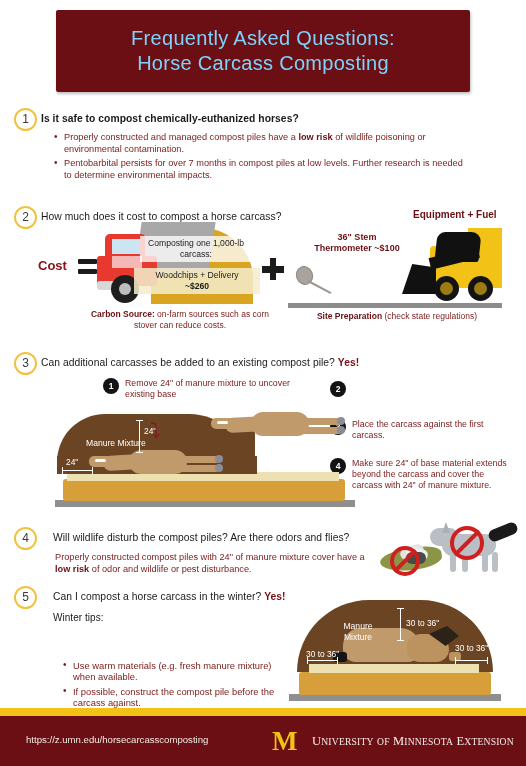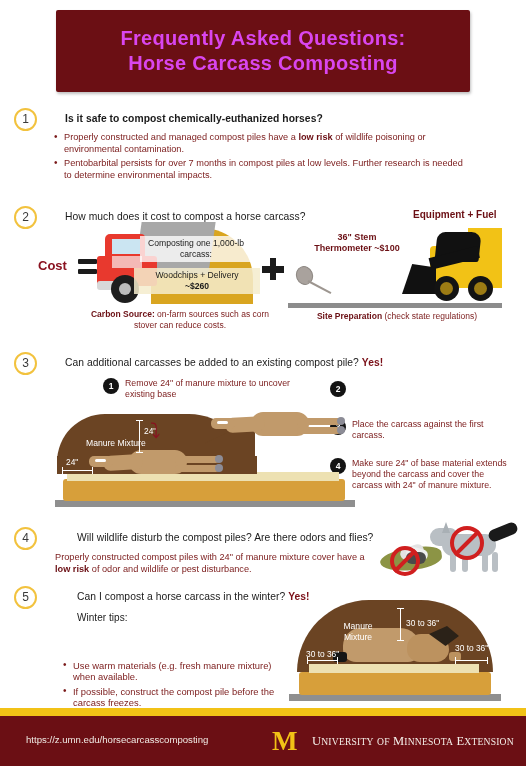--- a/index.html
+++ b/index.html
@@ -12,34 +12,34 @@
   #page { position: relative; width: 526px; height: 766px; background:#fff; }
 
   
   .title-bar{
     position:absolute; left:56px; top:10px; width:414px; height:82px;
     background:#6B0F14; border-radius:2px;
     display:flex; flex-direction:column; align-items:center; justify-content:center;
     box-shadow:1px 2px 3px rgba(0,0,0,.25);
   }
   .title-line{
-    color:#d946ef; font-size:20px; line-height:25px; letter-spacing:.3px;
-    font-weight:700; text-align:center; white-space:nowrap;
+    color:#7dd3fc; font-size:20px; line-height:25px; letter-spacing:.3px;
+    font-weight:400; text-align:center; white-space:nowrap;
   }
 
   
   .qnum{
     position:absolute; width:23px; height:23px; border-radius:50%;
     border:2.4px solid #F2C23E; background:#fff;
     color:#3a3a3a; font-size:12px; line-height:18px; text-align:center;
     font-weight:400;
   }
   .qtext{
     position:absolute; color:#1a1a1a; font-size:10.3px; font-weight:bold;
-    line-height:13px; letter-spacing:.05px;margin-left:24px;
+    line-height:13px; letter-spacing:.05px;
   }
   .qtext .yes{ color:#7A0F17; }
 
   .body-text{
     position:absolute; color:#7A1A1A; font-size:9.2px; line-height:11.6px;
   }
   .body-text b{ color:#6B0F14; }
   ul.bullets{ list-style:none; }
   ul.bullets li{ position:relative; padding-left:11px; margin-bottom:3px; }
   ul.bullets li:before{
@@ -398,21 +398,21 @@
   <div class="qnum" style="left:14px; top:586px;" data-name="question-number-5">5</div>
   <div class="qtext" style="left:53px; top:590px; width:300px; font-weight:normal;" data-name="question-text-5">
     <span data-name="q5-question">Can I compost a horse carcass in the winter?</span>
     <b class="yes" data-name="q5-yes-answer">Yes!</b>
   </div>
   <div class="qtext" style="left:53px; top:611px; width:200px; font-weight:normal; font-size:10px;" data-name="winter-tips-subhead">Winter tips:</div>
 
   <div class="body-text" style="left:62px; top:628px; width:230px; font-size:9.4px; line-height:11.4px;margin-top:32px;" data-name="winter-tips-list">
     <ul class="bullets">
       <li data-name="list-item">Use warm materials (e.g. fresh manure mixture) when available.</li>
-      <li data-name="list-item">If possible, construct the compost pile before the carcass freezes.</li>
+      <li data-name="list-item">If possible, construct the compost pile before the carcass against.</li>
     </ul>
   </div>
 
   <div class="pile5" data-name="winter-compost-pile-diagram">
     <div class="ground" data-name="ground-line"></div>
     <div class="base" data-name="carbon-base-layer"></div>
     <div class="dome" data-name="manure-dome"></div>
     <div class="bedding" data-name="bedding-layer"></div>
     <div class="horse" data-name="horse-carcass">
       <div class="h-torso"></div>

